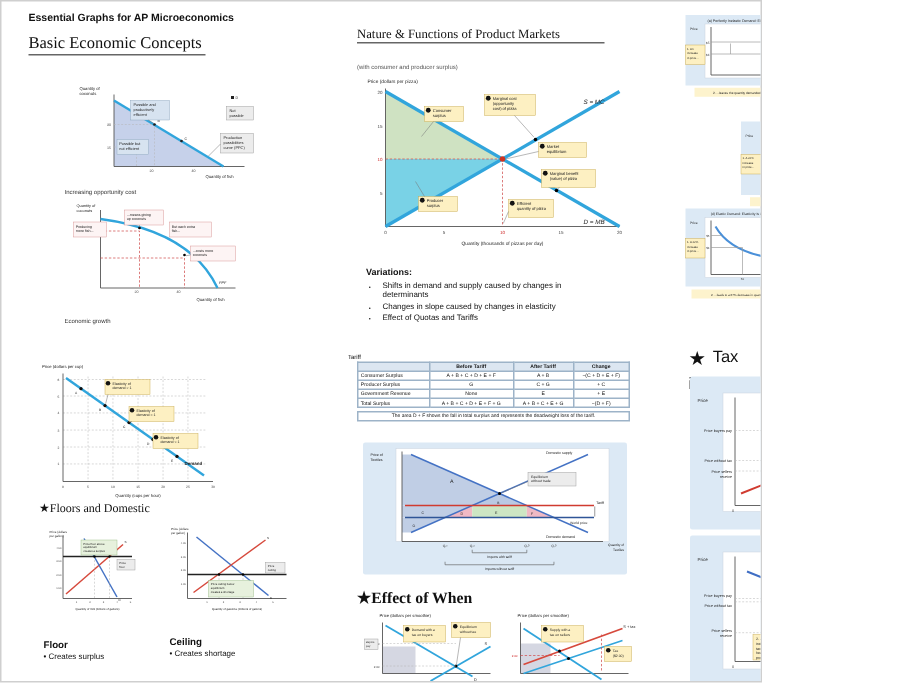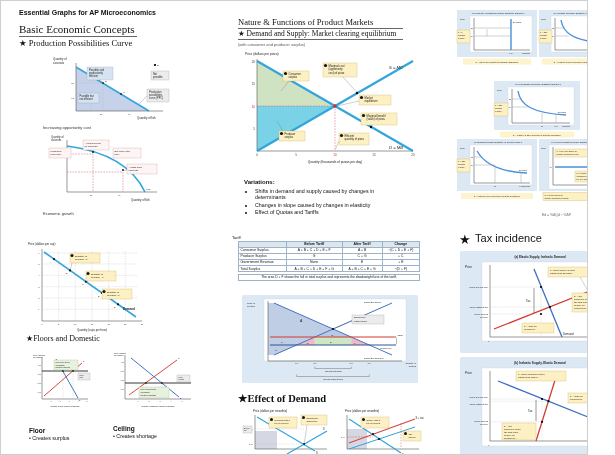--- a/index.html
+++ b/index.html
@@ -1,18 +1,18 @@
 <!DOCTYPE html>
 <html><head>
 <meta charset="utf-8">
 <style>
   html,body{margin:0;padding:0}
   body{width:615px;height:455px;position:relative;background:#fff;
        font-family:"Liberation Sans",sans-serif;color:#111;overflow:hidden}
-  #page{position:absolute;left:0;top:0;width:588px;height:455px;border:1px solid #cfcfcf;
+  #page{position:absolute;left:0;top:0;width:508px;height:455px;border:1px solid #cfcfcf;
         box-sizing:border-box;background:#fff;overflow:hidden}
   .abs{position:absolute}
   .serif{font-family:"Liberation Serif",serif}
   svg{position:absolute;overflow:visible}
   svg text{font-family:"Liberation Sans",sans-serif;fill:#222}
   .ax{stroke:#555;stroke-width:.6;fill:none}
   .dem{stroke:#31a5dc;fill:none}
   .sup{stroke:#d6493c;fill:none}
   .blu{stroke:#4472c4;fill:none}
   .gry{stroke:#999;stroke-width:.45;fill:none}
@@ -42,24 +42,20 @@
 </style>
 </head>
 <body>
 
 <div id="page">
 
   <div class="abs" style="left:18px;top:8px;font-size:7px;font-weight:bold">Essential Graphs for AP Microeconomics</div>
 
   <div class="abs serif rule" style="left:18px;top:22px;font-size:11px;width:118px;padding-bottom:1px">Basic Economic Concepts</div>
 
-  <div class="abs serif" style="left:18px;top:37px;font-size:8.5px">
-    <span>★</span>
-    <span>Production Possibilities Curve</span>
-  </div>
 
   <svg style="left:50px;top:52px" width="120" height="74" viewBox="0 0 120 74">
     <text x="2" y="7" font-size="2.8">Quantity of</text>
     <text x="2" y="10.6" font-size="2.8">coconuts</text>
     <polygon points="25,14 25,58 98,58" fill="#bcc9e6" opacity=".85"></polygon>
     <polyline class="ax" points="25,10 25,58 112,58"></polyline>
     <line x1="25" y1="14" x2="98" y2="58" class="dem" stroke-width="1.6"></line>
     <g class="gdash">
       <polyline points="25,30 52,30 52,58"></polyline>
         <polyline points="25,45 40,45 40,58"></polyline>
@@ -310,24 +306,20 @@
     </g>
     <text x="45" y="57.5" font-size="1.9" text-anchor="middle">Quantity of gasoline (millions of gallons)</text>
   </svg>
 
   <div class="abs" style="left:28px;top:426px;font-size:6.5px;font-weight:bold">Floor</div>
   <div class="abs bullet" style="left:28px;top:434px"><span>Creates surplus</span></div>
   <div class="abs" style="left:112px;top:424px;font-size:6.5px;font-weight:bold">Ceiling</div>
   <div class="abs bullet" style="left:112px;top:432px"><span>Creates shortage</span></div>
 
   <div class="abs serif rule" style="left:237px;top:16px;font-size:8.5px;width:165px;padding-bottom:1px">Nature &amp; Functions of Product Markets</div>
-  <div class="abs serif rule" style="left:237px;top:28px;font-size:7.5px;width:165px;padding-bottom:1px">
-    <span>★</span>
-    <span>Demand and Supply: Market clearing equilibrium</span>
-  </div>
   <div class="abs" style="left:237px;top:41px;font-size:4px;color:#555">(with consumer and producer surplus)</div>
 
   <svg style="left:238px;top:48px" width="182" height="122" viewBox="0 0 182 122">
     <text x="6" y="6" font-size="3.2">Price (dollars per pizza)</text>
     <polygon points="18,12 18,57 96,57" fill="#cfe2c2"></polygon>
     <polygon points="18,57 18,102 96,57" fill="#79d2e6"></polygon>
     <polyline class="ax" points="18,10 18,102 174,102"></polyline>
     <line x1="18" y1="12" x2="174" y2="102" class="dem" stroke-width="2.2"></line>
     <line x1="18" y1="102" x2="174" y2="12" class="dem" stroke-width="2.2"></line>
     <g class="rdash">
@@ -497,21 +489,21 @@
       <polyline fill="none" points="72.8,71.5 72.8,73.5 109.2,73.5 109.2,71.5"></polyline>
       <polyline fill="none" points="54.7,79.5 54.7,81.5 127.3,81.5 127.3,79.5"></polyline>
     </g>
     <text x="91" y="77" font-size="2.2" text-anchor="middle">Imports with tariff</text>
     <text x="91" y="85" font-size="2.2" text-anchor="middle">Imports without tariff</text>
     <text x="174" y="69" font-size="2.2" text-anchor="end">Quantity of</text>
     <text x="174" y="72.2" font-size="2.2" text-anchor="end">Textiles</text>
   </svg>
 
   <div class="abs serif" style="left:237px;top:391px;font-size:10.5px;font-weight:bold">
-    <span>★</span><span>Effect of Demand</span>
+    <span>★</span><span>Effect of When</span>
   </div>
 
   <svg style="left:242px;top:406px" width="88" height="51" viewBox="0 0 88 51">
     <text x="10" y="4.6" font-size="2.8">Price (dollars per smoothie)</text>
     <rect x="12" y="24" width="22" height="18" fill="#d5d7e2"></rect>
     <polyline class="ax" points="12,8 12,42 84,42"></polyline>
     <line x1="14" y1="10" x2="72" y2="44" class="dem" stroke-width="1.2"></line>
     <line x1="44" y1="47" x2="84" y2="24" class="dem" stroke-width="1.2"></line>
     <circle cx="61" cy="37" r="1"></circle>
     <g class="gdash">

